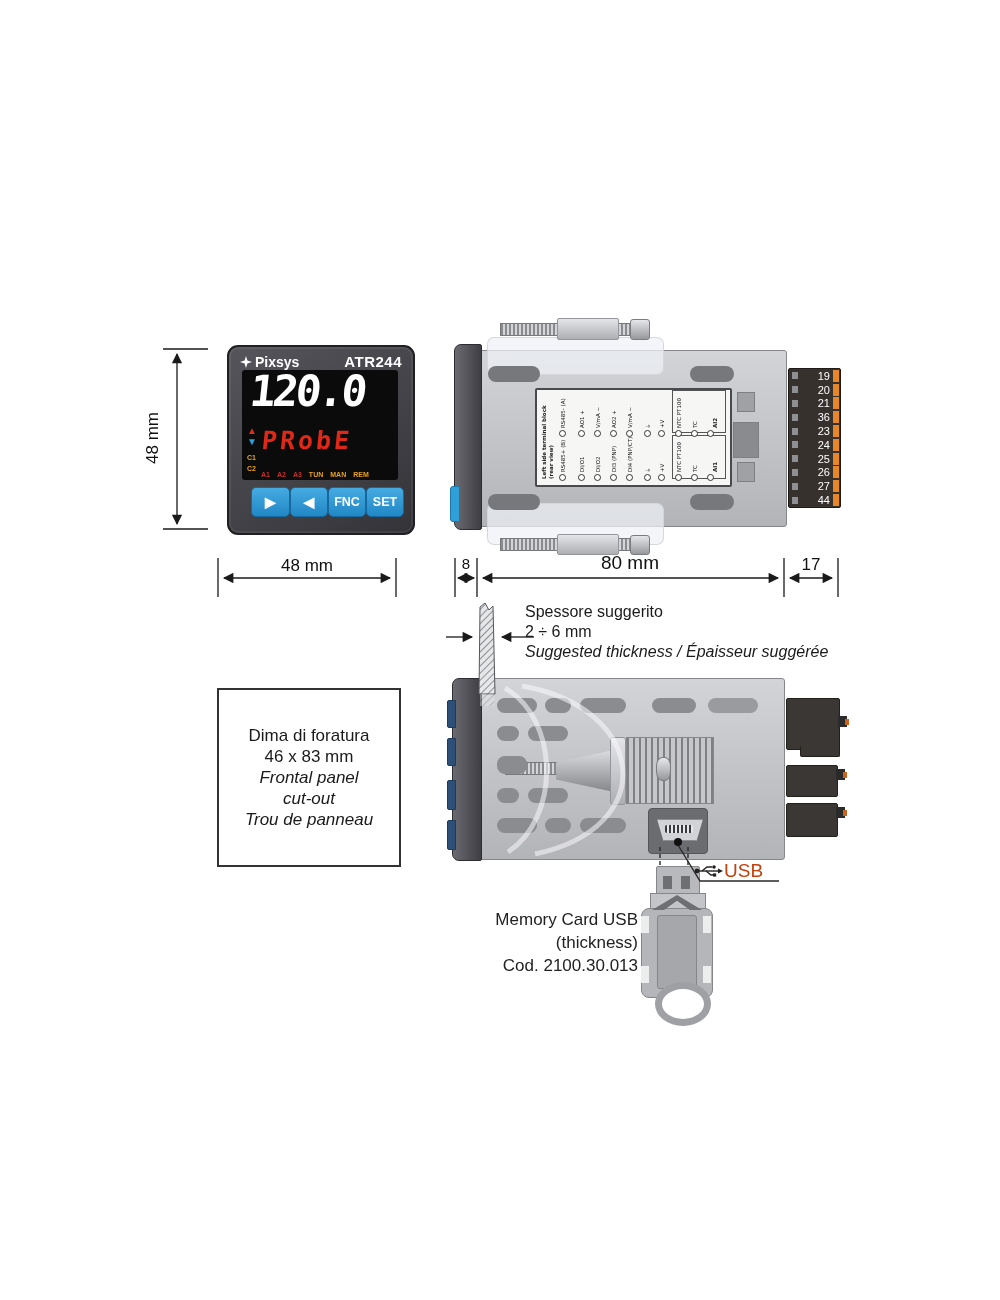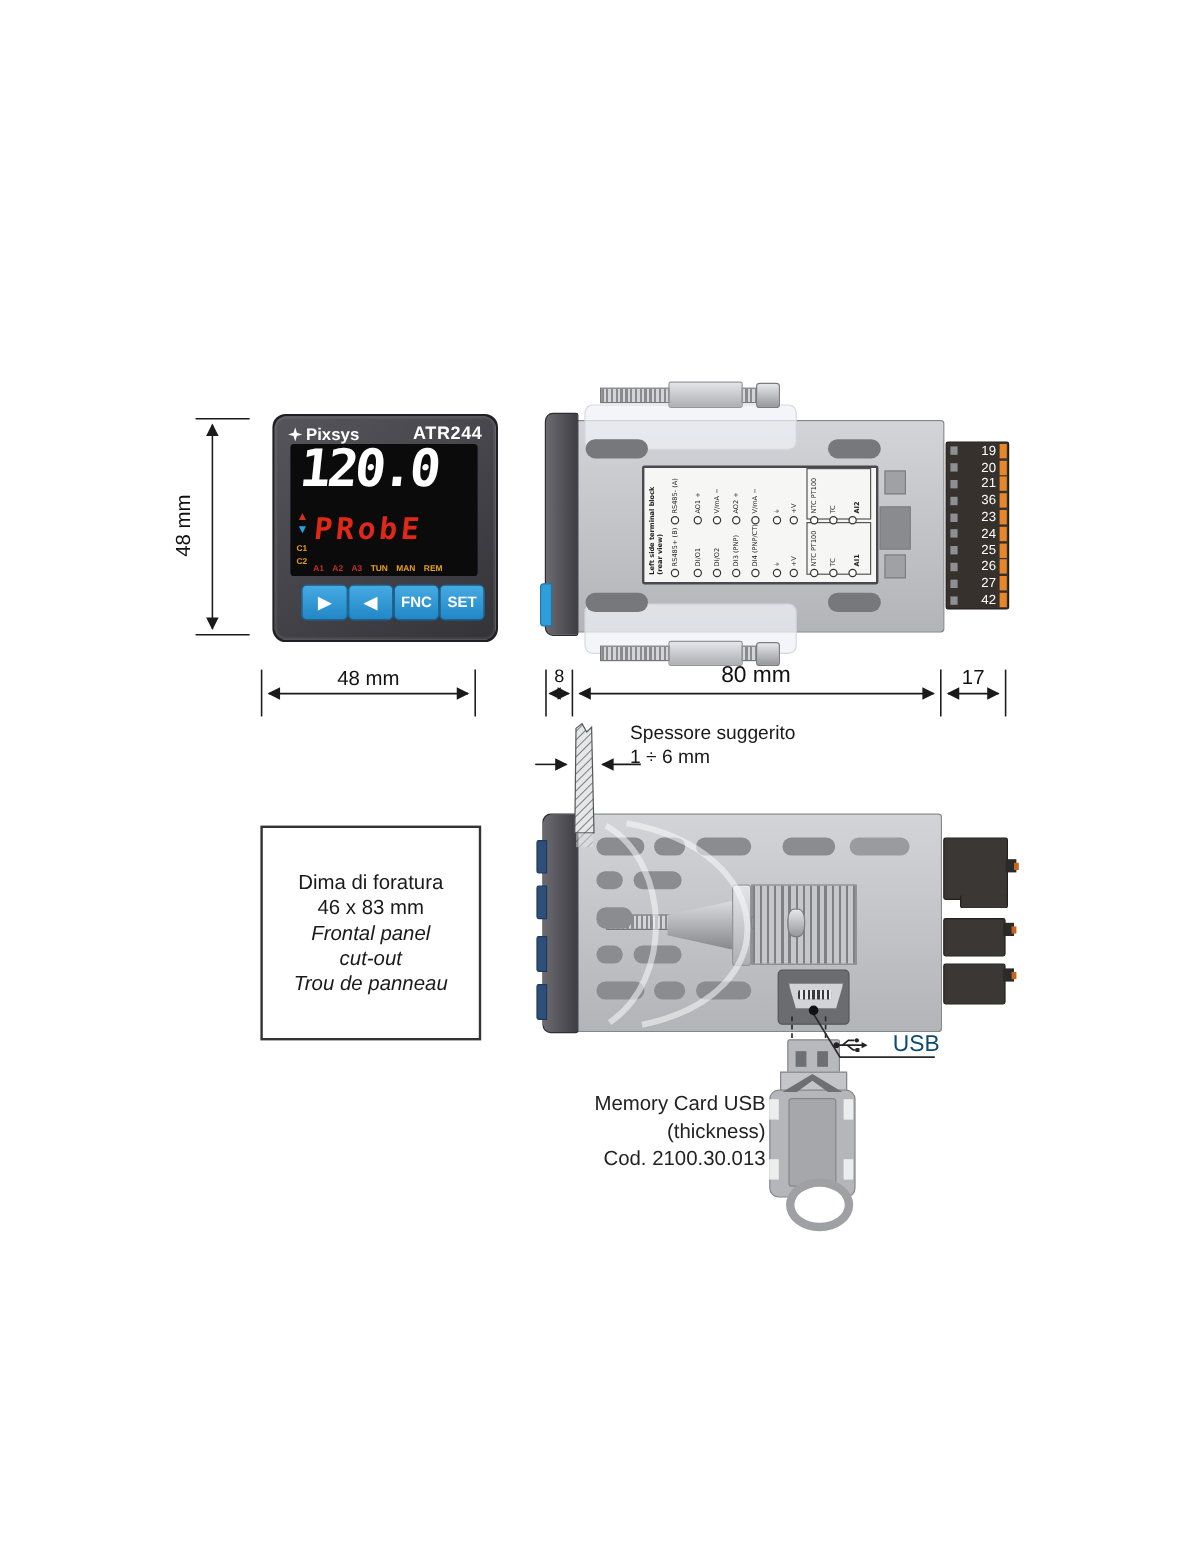--- a/index.html
+++ b/index.html
@@ -89,21 +89,21 @@
   .conn{background:#3b3734;border:1px solid #232019;border-radius:2px;z-index:3;}
   .cpin{background:#2a2a2a;z-index:3;}
   .ctip{background:#c8641e;z-index:4;}
   .usb-module{position:absolute;left:648px;top:808px;width:58px;height:44px;background:#6b6c70;
     border:1px solid #55565a;border-radius:4px;z-index:3;}
   .usb-port{position:absolute;left:8px;top:10px;width:44px;height:20px;background:#d2d3d7;
     border:1px solid #8a8b8f;clip-path:polygon(0 0,100% 0,86% 100%,14% 100%);}
   .usb-pins{position:absolute;left:16px;top:16px;width:28px;height:8px;background:#3a3a3e;
     border-radius:2px;
     background-image:repeating-linear-gradient(90deg,#3a3a3e 0 2px,#e8e9ed 2px 4px);}
-  .usb-label{position:absolute;left:724px;top:860px;font-size:19px;color:#0c4a6e;z-index:7;margin-left:20px;}
+  .usb-label{position:absolute;left:724px;top:860px;font-size:19px;color:#c2410c;z-index:7;}
 
   
   .stick-part{border:1px solid #85868a;z-index:3;position:absolute;}
   .mem-text{position:absolute;left:428px;top:908px;width:210px;text-align:right;font-size:17px;
     line-height:23px;color:#222;z-index:2;}
 </style>
 </head>
 <body>
 
 <div class="canvas">
@@ -254,32 +254,33 @@
         <span class="num">26</span>
         <span class="org"></span>
       </div>
     <div class="trow">
         <span class="pin"></span>
         <span class="num">27</span>
         <span class="org"></span>
       </div>
     <div class="trow">
         <span class="pin"></span>
-        <span class="num">42</span>
+        <span class="num">44</span>
         <span class="org"></span>
       </div>
   </div>
 
   <div class="dimlab" style="left:455px;top:555px;width:22px;font-size:15px;">8</div>
   <div class="dimlab" style="left:560px;top:552px;width:140px;font-size:19px;">80 mm</div>
   <div class="dimlab" style="left:791px;top:555px;width:40px;">17</div>
 
   <div class="thick-note">
     <div>Spessore suggerito</div>
-    <div>1 ÷ 6 mm</div>
+    <div>2 ÷ 6 mm</div>
+    <div class="it">Suggested thickness  /  Épaisseur suggérée</div>
   </div>
 
   <div class="cutout">
     <div>Dima di foratura</div>
     <div>46 x 83 mm</div>
     <div class="it">Frontal panel</div>
     <div class="it">cut-out</div>
     <div class="it">Trou de panneau</div>
   </div>
 

